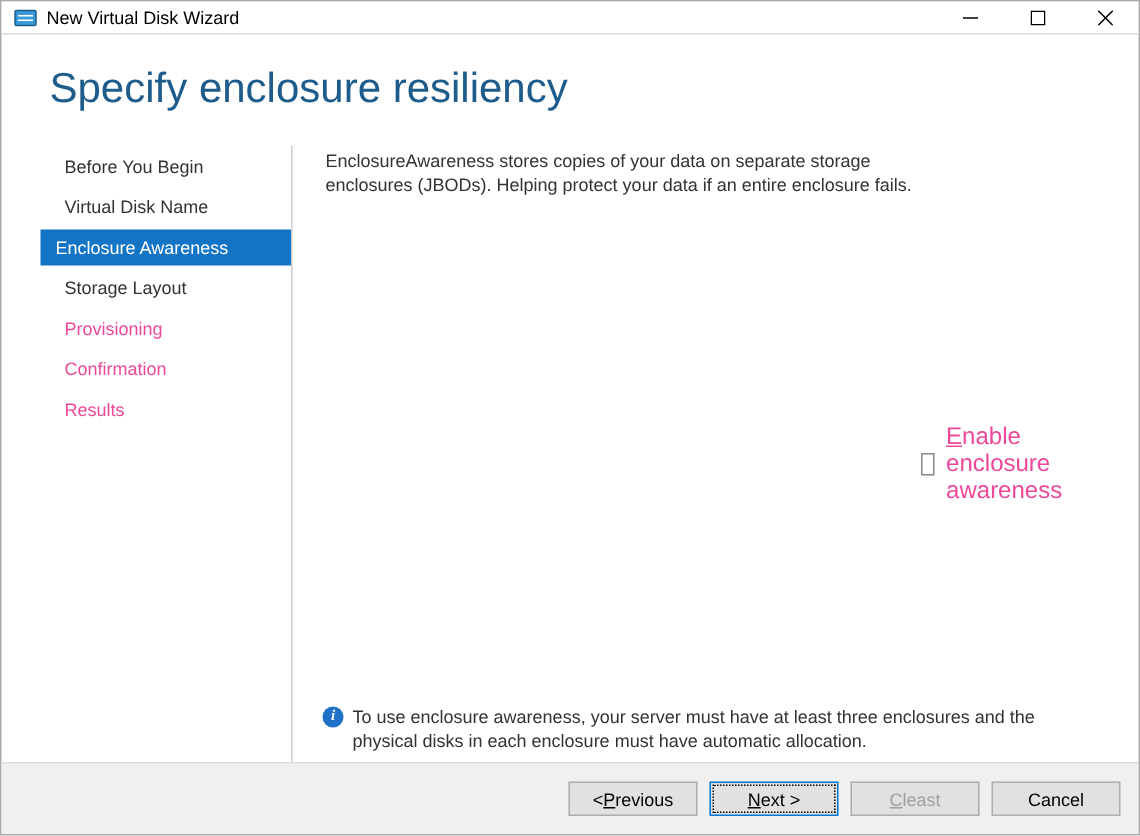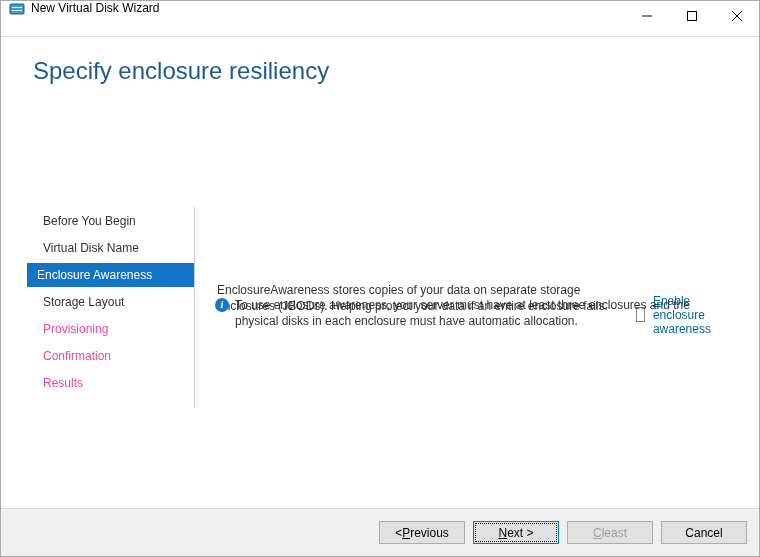--- a/index.html
+++ b/index.html
@@ -9,54 +9,53 @@
       background: #fff;
       width: 760px;
       height: 557px;
       overflow: hidden;
       border: 1px solid #aaa;
       display: flex;
       flex-direction: column;
     }
     
     .titlebar {
-      height: 36px;
+      height: 22px;
       background: #fff;
       display: flex;
-      align-items: flex-start;
+      align-items: center;
       border-bottom: 1px solid #ddd;
     }
     .titlebar .icon {
       width: 16px; height: 16px; margin: 0 6px 0 8px;
       display: flex; align-items: center; justify-content: center;
     }
     .titlebar .title { font-size: 12px; color: #000; }
     .titlebar .spacer { flex: 1; }
     .win-btn {
       width: 45px; height: 30px;
       display: flex; align-items: center; justify-content: center;
       font-size: 13px; color: #000;
       background: transparent;
     }
     
     .header {
       padding: 20px 15px 0 32px;
     }
     .header h1 {
-      font-size: 24px;
+      font-size: 28px;
       font-weight: 400;
       color: #1d5c8b;
     }
     
     .body {
       flex: 1;
       display: flex;
       padding: 22px 15px 0 32px;
       min-height: 0;
-      align-items: center;
     }
     
     .sidebar {
       width: 162px;
       border-right: 1px solid #ccc;
       padding-top: 2px;
       padding-bottom: 10px;
     }
     .step {
       height: 24px;
@@ -86,21 +85,21 @@
     }
     .content p.desc { line-height: 1.35; margin-bottom: 14px; }
     .check-row {
       display: flex; align-items: center; margin-top: 12px;
     }
     .checkbox {
       width: 15px; height: 15px;
       border: 1px solid #888; background: #fff;
       margin-right: 8px;
     }
-    .check-label { font-size: 12px; color: #0369a1; }
+    .check-label { font-size: 16px; color: #ec4899; }
     .check-label .ul { text-decoration: underline; }
     .note {
       position: absolute;
       left: 20px; right: 10px; bottom: 6px;
       display: flex; align-items: flex-start;
       font-size: 12px; color: #333; line-height: 1.35;
     }
     .note .info-icon {
       width: 14px; height: 14px; border-radius: 50%;
       background: #2072c9; color: #fff;

